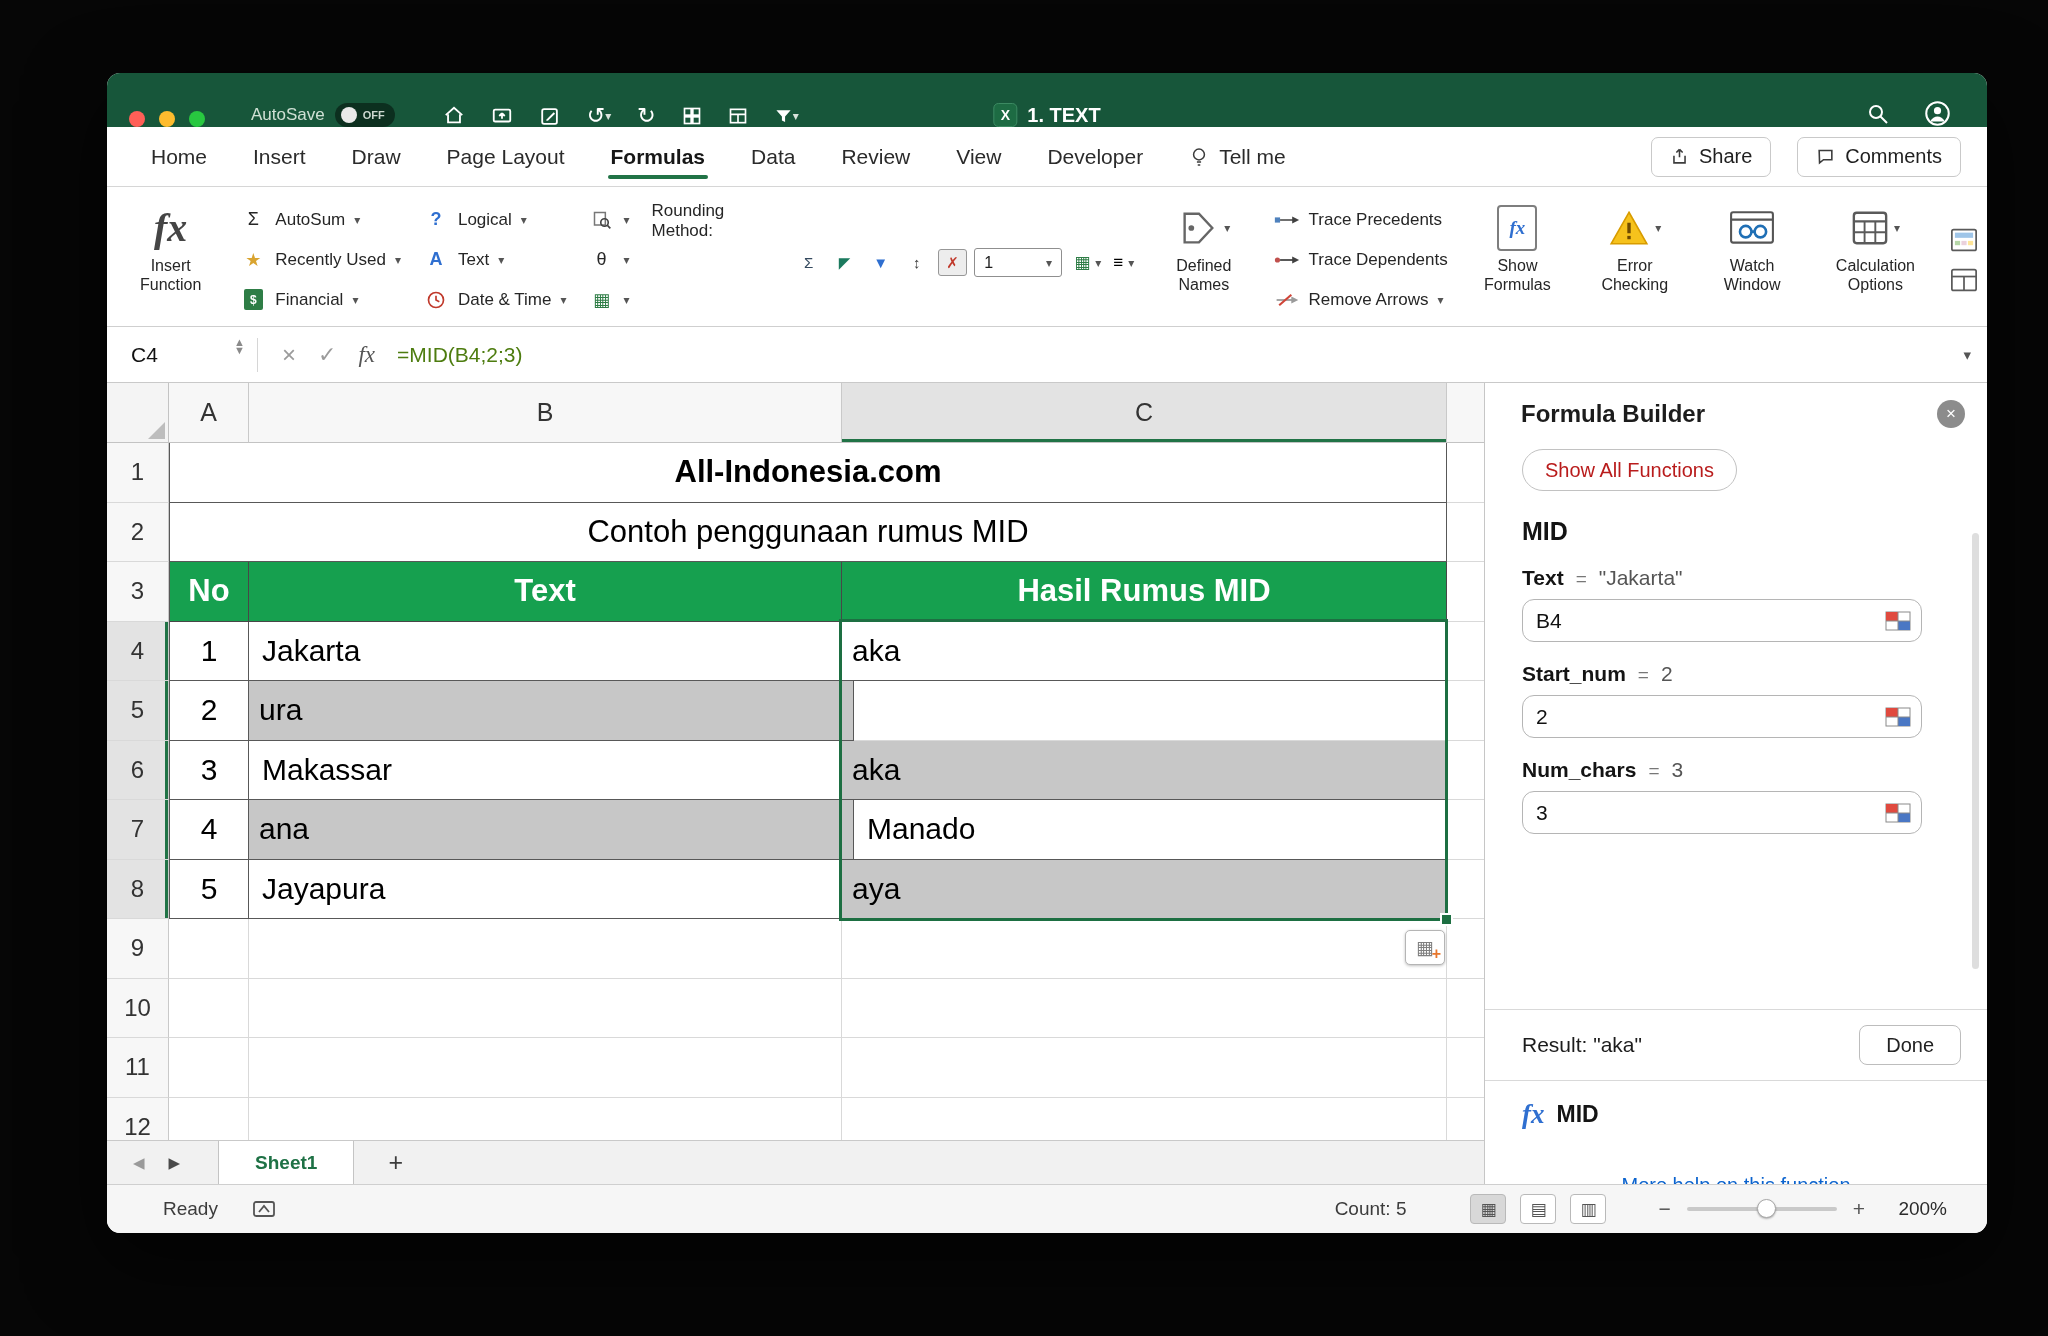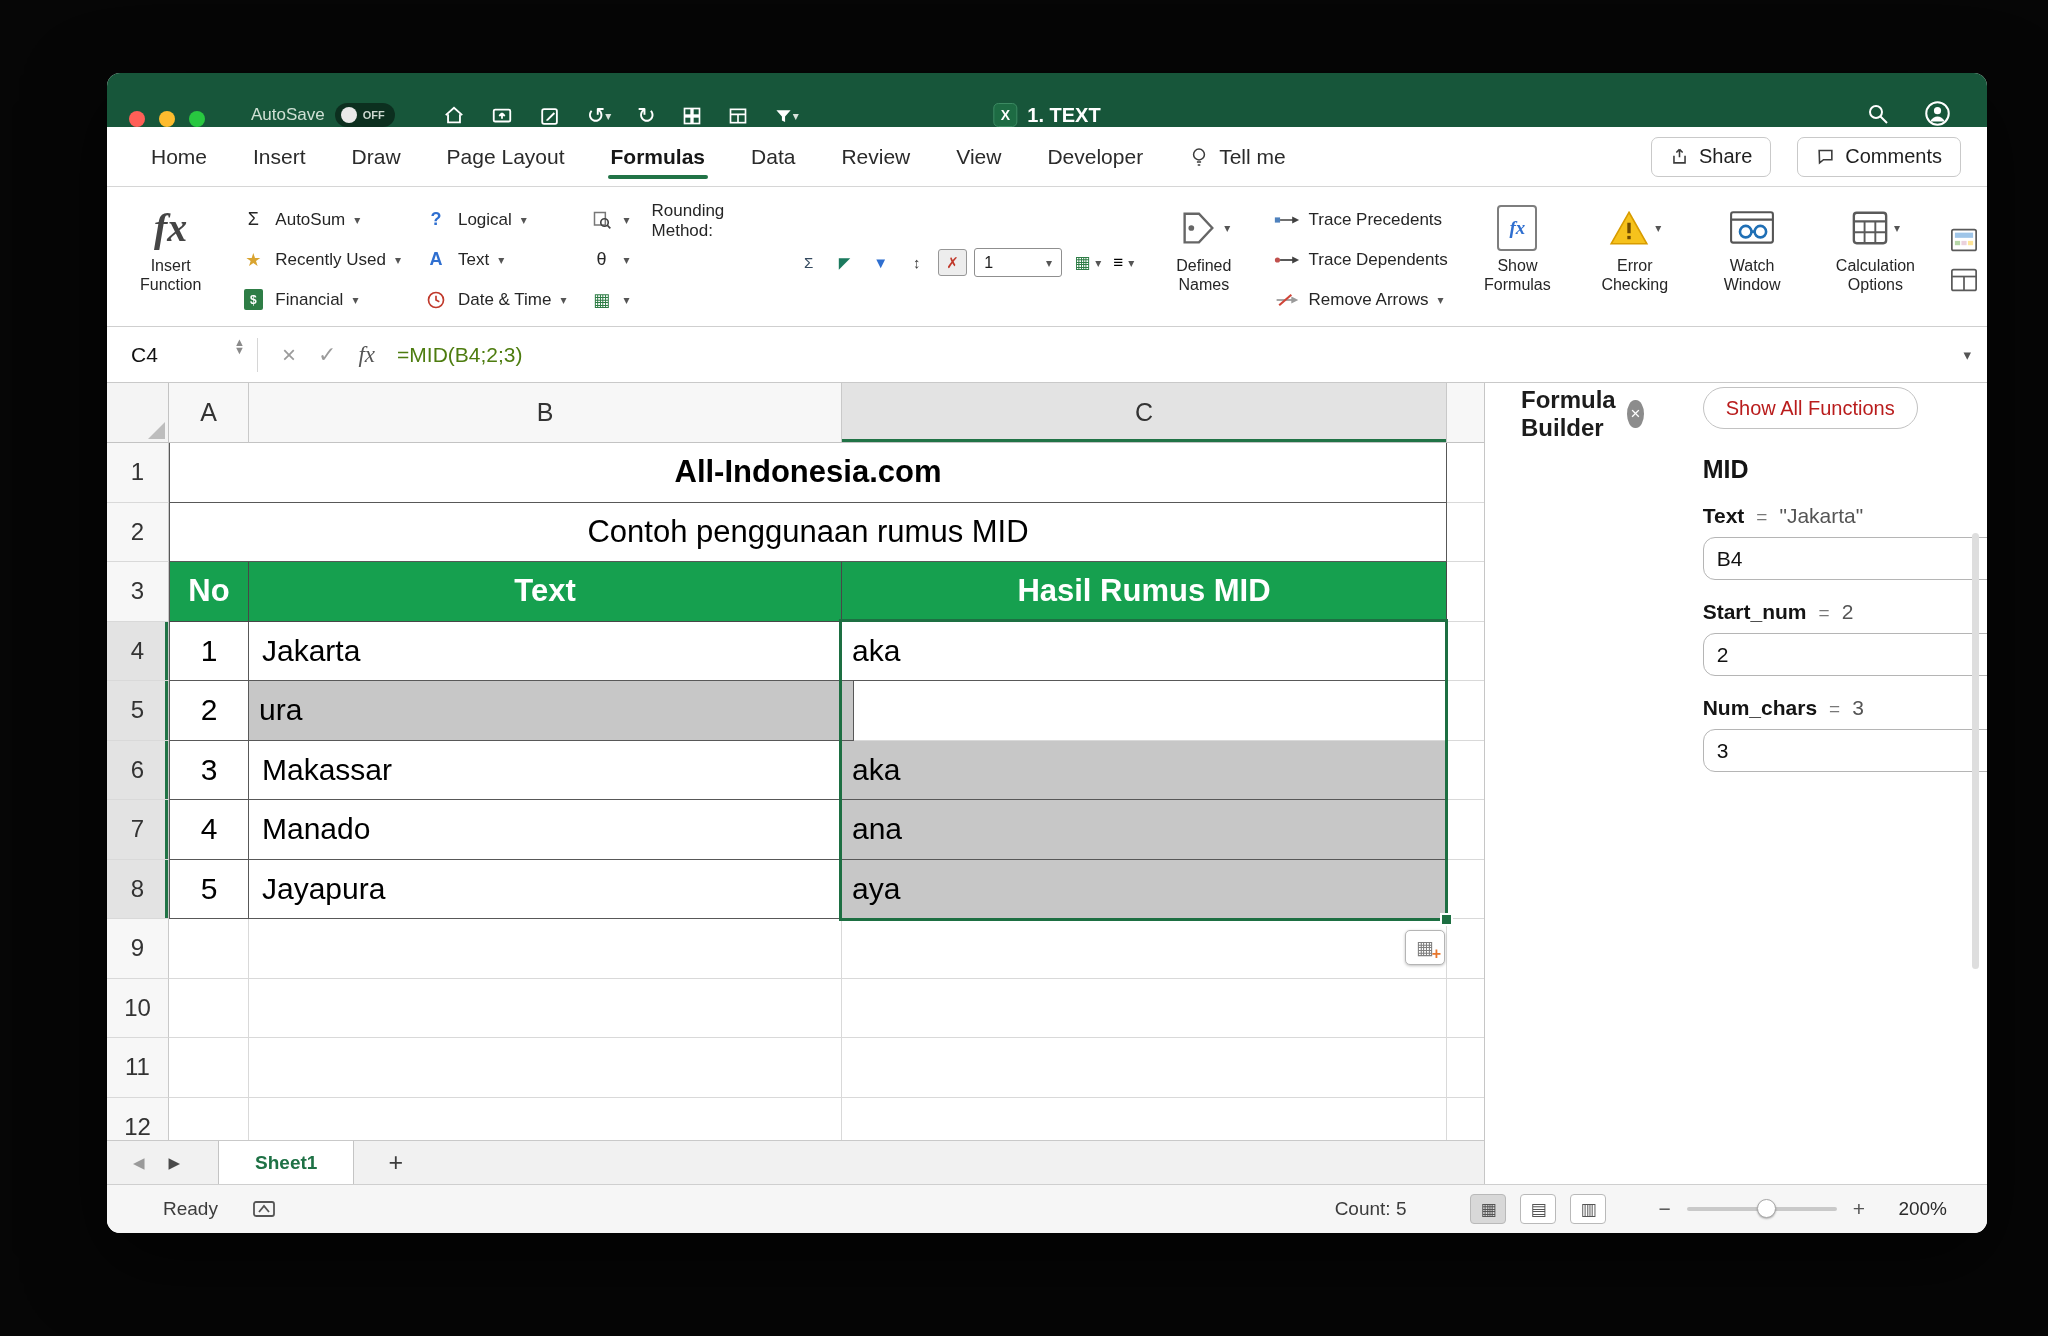--- a/index.html
+++ b/index.html
@@ -111,21 +111,21 @@
 .viewicons{display:flex;gap:14px;align-items:center;margin-right:52px}
 .vi{width:36px;height:30px;border:1px solid #b9b9b9;border-radius:4px;display:flex;align-items:center;justify-content:center;color:#555;font-size:17px;background:#fff}
 .vi.active{background:#d8d8d8}
 .zoomctl{display:flex;align-items:center;gap:16px}
 .zbtn{font-size:21px;color:#555}
 .ztrack{width:150px;height:4px;background:#c9c9c9;border-radius:2px;position:relative}
 .zknob{position:absolute;left:70px;top:-8px;width:19px;height:19px;border-radius:50%;background:#fff;border:1px solid #a8a8a8;box-shadow:0 1px 2px rgba(0,0,0,.3)}
 .zlabel{width:66px;text-align:right;color:#2b2b2b}
 
 
-.panel{width:503px;height:801px;border-left:1px solid #c6c6c6;background:#fff;display:flex;flex-direction:row;position:relative;overflow:hidden}
+.panel{width:503px;height:801px;border-left:1px solid #c6c6c6;background:#fff;display:flex;flex-direction:column;position:relative;overflow:hidden}
 .p-head{height:62px;display:flex;align-items:center;justify-content:space-between;padding:0 22px 0 36px}
 .p-title{font-size:24px;font-weight:700;color:#1c1c1c}
 .p-close{width:28px;height:28px;border-radius:50%;background:#8c8c8c;color:#fff;display:flex;align-items:center;justify-content:center;font-size:17px}
 .p-body{height:564px;padding:4px 0 0 37px;position:relative}
 .saf{display:inline-flex;align-items:center;height:42px;border:1px solid #c2c2c2;border-radius:21px;padding:12px 22px;font-size:20px;color:#b91c1c;background:#fff}
 .p-fn{margin-top:26px;font-size:25px;font-weight:700;color:#141414}
 .field{margin-top:20px;width:400px}
 .flabel{display:flex;align-items:baseline;gap:12px;font-size:21px}
 .fname{font-weight:700;color:#141414}
 .feq{color:#777;font-size:19px}
@@ -541,22 +541,22 @@
           <div class="rh selhdr">6</div>
           <div class="c wA dk dkl numc">3</div>
           <div class="c wB dk city">Makassar</div>
           <div class="c wC dk res fillgray">aka</div>
           <div class="c wS"></div>
         </div>
 
         <div class="grow">
           <div class="rh selhdr">7</div>
           <div class="c wA dk dkl numc">4</div>
+          <div class="c wC dk res fillgray">ana</div>
           <div class="c wB dk city">Manado</div>
-          <div class="c wC dk res fillgray">ana</div>
           <div class="c wS"></div>
         </div>
 
         <div class="grow">
           <div class="rh selhdr">8</div>
           <div class="c wA dk dkl numc">5</div>
           <div class="c wB dk city">Jayapura</div>
           <div class="c wC dk res fillgray">aya</div>
           <div class="c wS"></div>
         </div>

